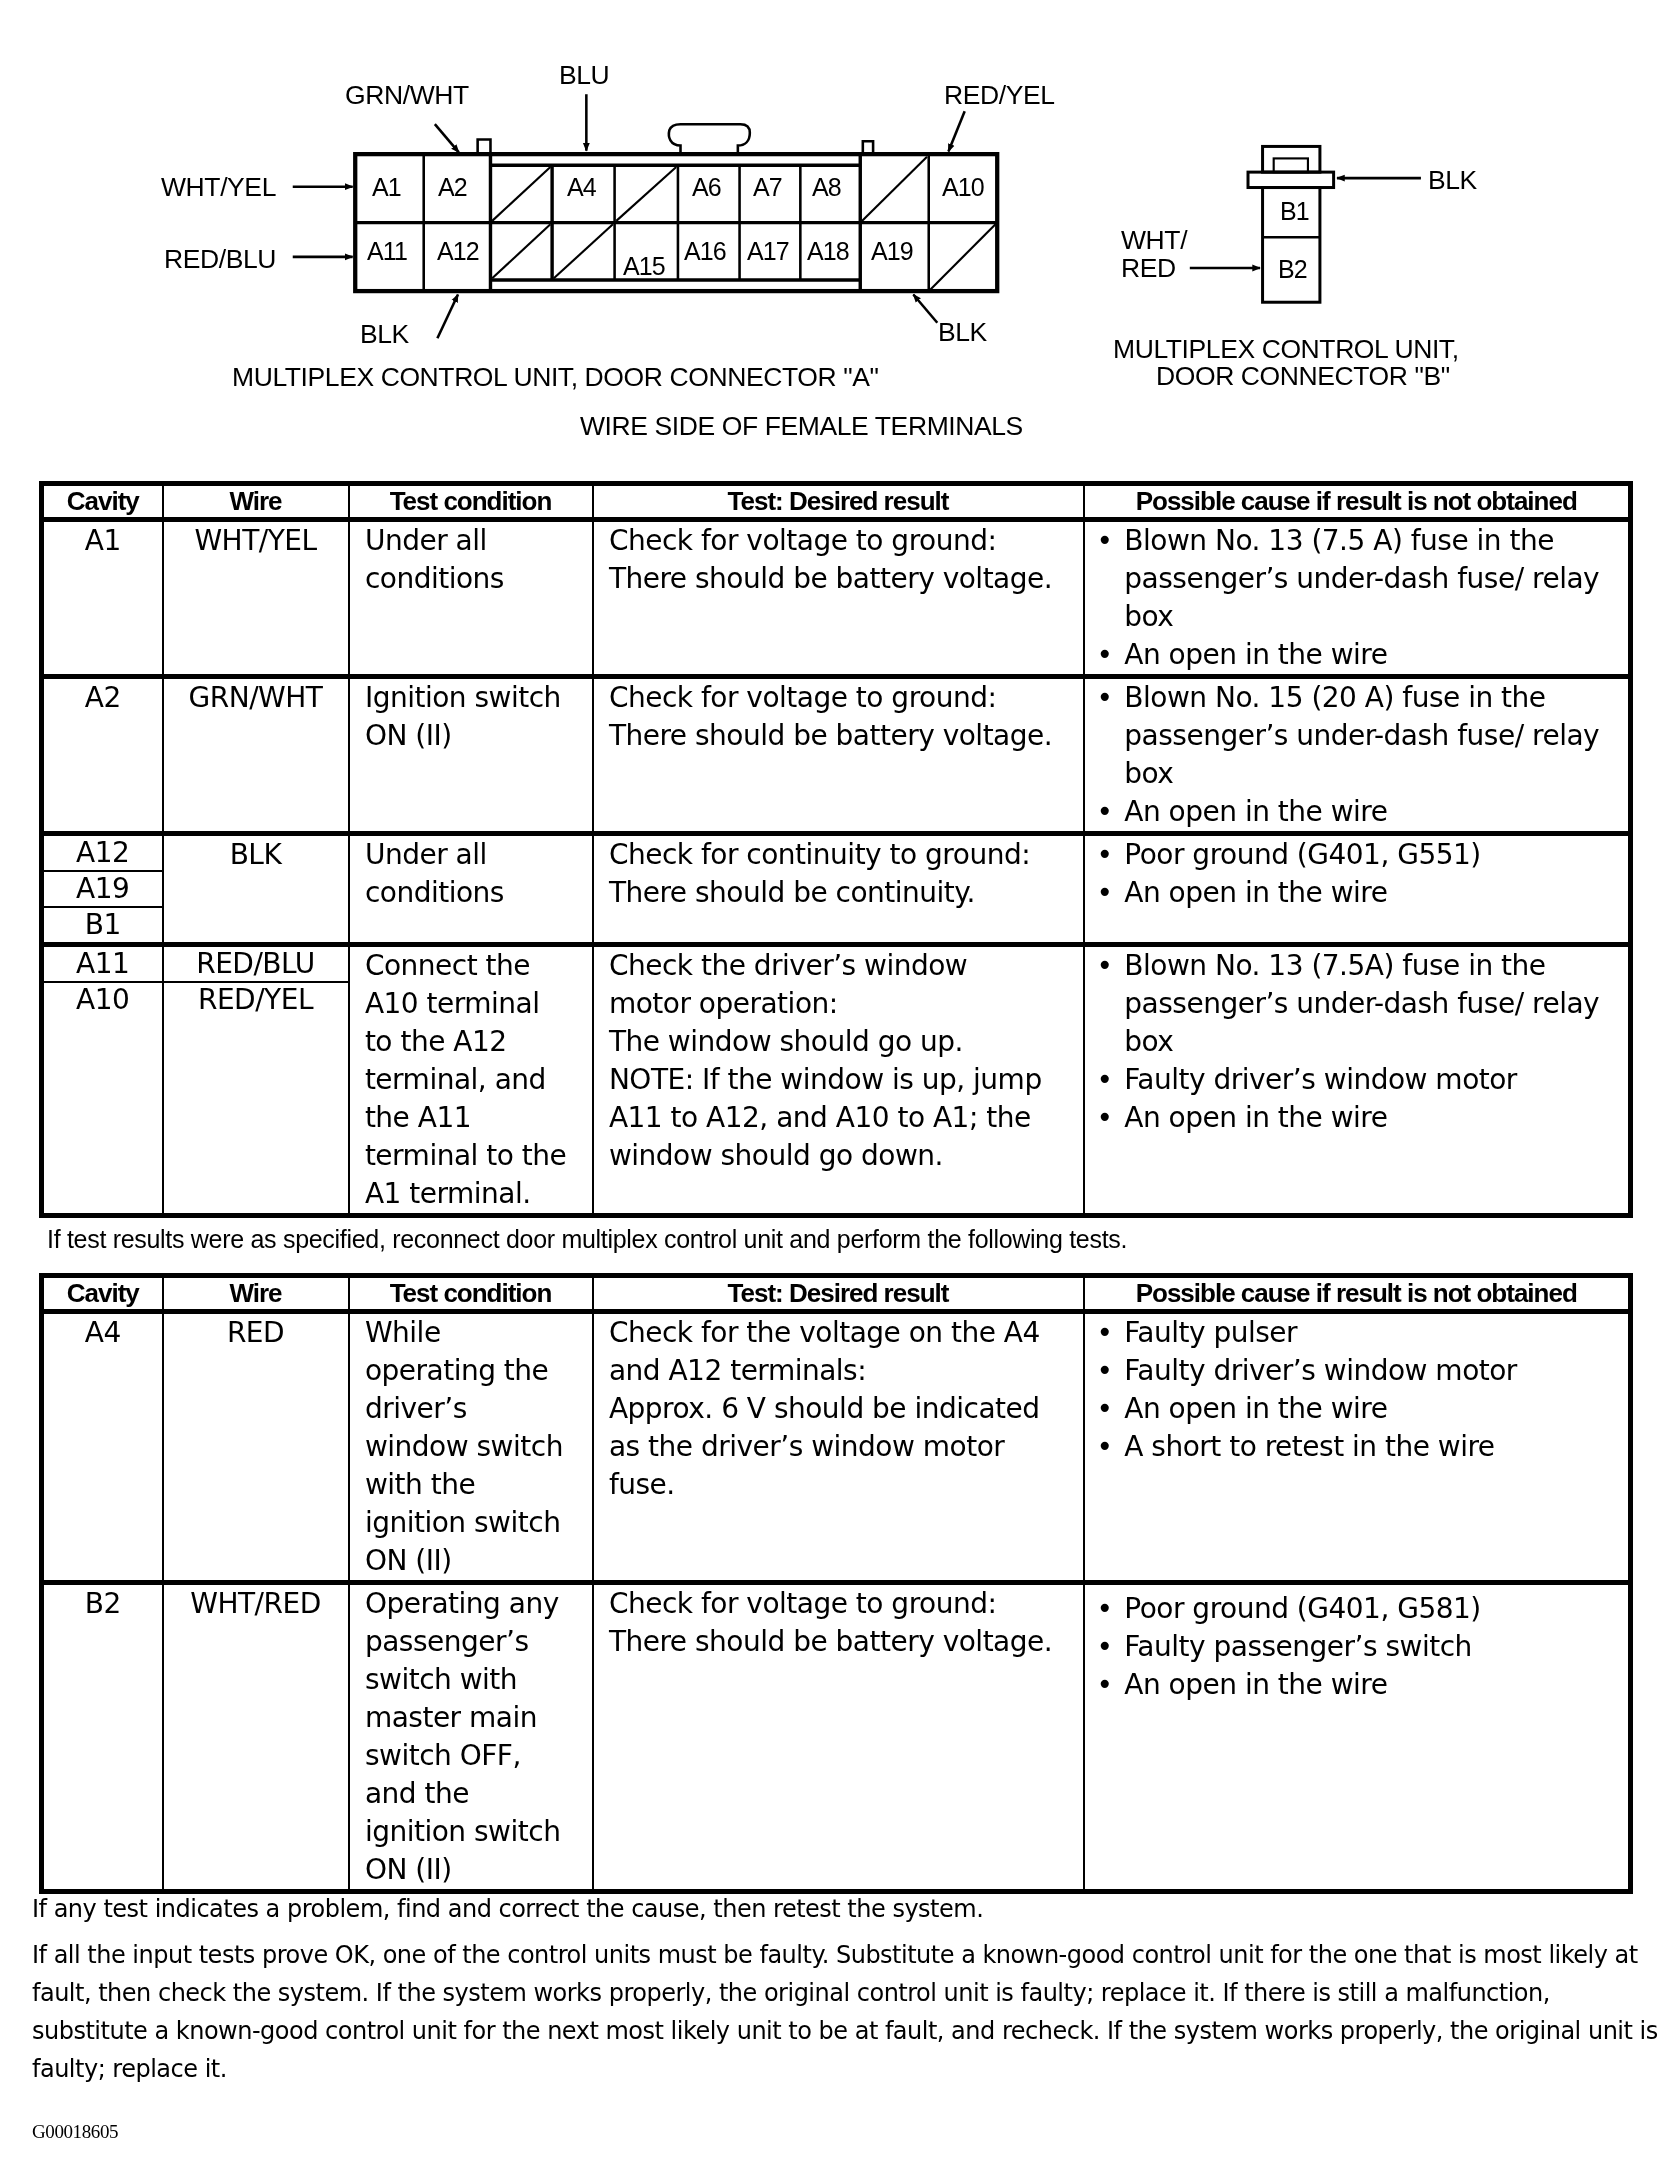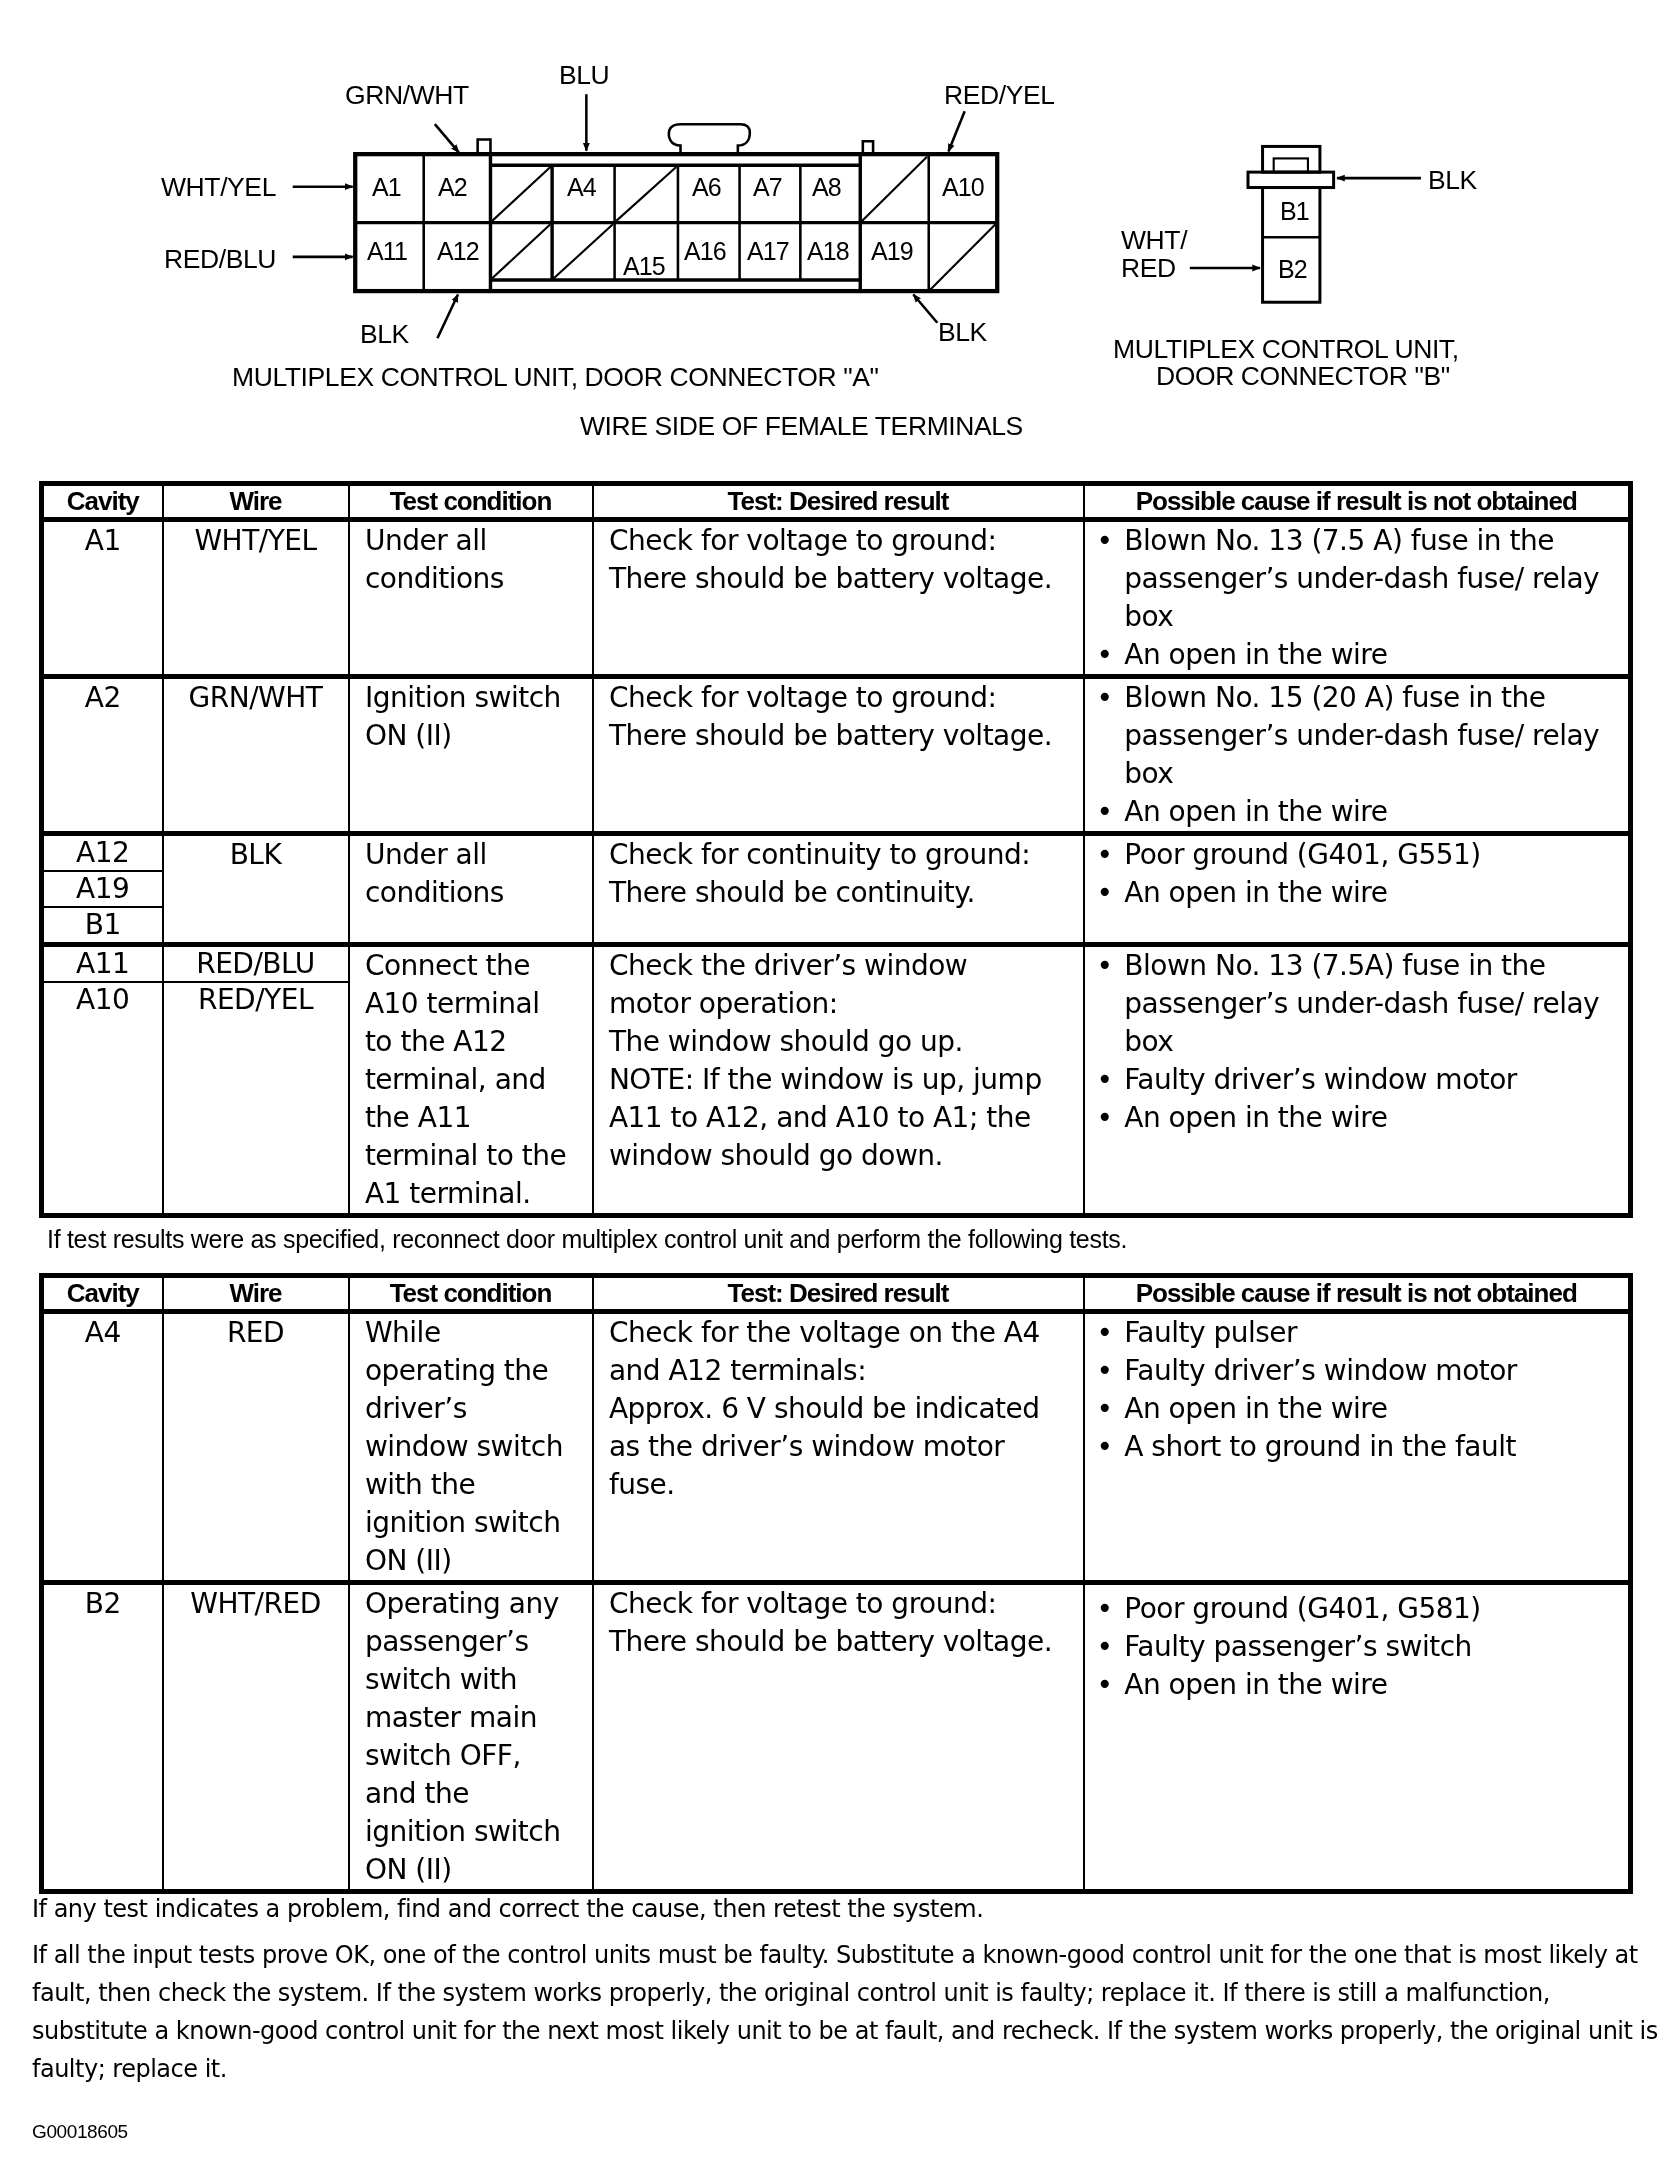--- a/index.html
+++ b/index.html
@@ -16,21 +16,21 @@
   table.t { border:5.1px solid #000; }
   .center { text-align:center; }
   .pad { padding-left:15.4px !important; padding-right:5.1px !important; }
   .sub { border-bottom:2.6px solid #000; line-height:34px; height:34px; }
   .sub:last-child { border-bottom:none; }
   ul.bl { list-style:none; margin:0; padding:0 0 0 6.8px; }
   ul.bl li { position:relative; padding-left:33px; }
   ul.bl li::before { content:"•"; position:absolute; left:5.1px; top:0; }
   .note { position:absolute; font-family:"Liberation Sans", sans-serif; font-size:25px; letter-spacing:-0.3px;margin-top:20px; }
   .para { position:absolute; font-size:24px; line-height:38px; letter-spacing:-0.5px; }
-  .footer-code { position:absolute; font-family:Liberation Sans, sans-serif; font-size:19px; letter-spacing:-0.4px; }
+  .footer-code { position:absolute; font-family:Liberation Serif, serif; font-size:19px; letter-spacing:-0.4px; }
 </style>
 </head>
 <body>
 
 <svg width="1676" height="411" viewBox="0 0 1958 480">
   <defs>
     <marker id="ah" markerWidth="10" markerHeight="10" refX="9" refY="5" orient="auto" markerUnits="userSpaceOnUse">
       <path d="M0,1 L10,5 L0,9 Z" fill="#000"></path>
     </marker>
   </defs>
@@ -295,21 +295,21 @@
         <div>and A12 terminals:</div>
         <div>Approx. 6 V should be indicated</div>
         <div>as the driver’s window motor</div>
         <div>fuse.</div>
       </td>
       <td>
         <ul class="bl">
           <li>Faulty pulser</li>
           <li>Faulty driver’s window motor</li>
           <li>An open in the wire</li>
-          <li>A short to ground in the fault</li>
+          <li>A short to retest in the wire</li>
         </ul>
       </td>
     </tr>
     <tr class="rowbreak" style="height:300px">
       <td class="center">
           <div>B2</div>
         </td>
       <td class="center">
           <div>WHT/RED</div>
         </td>

